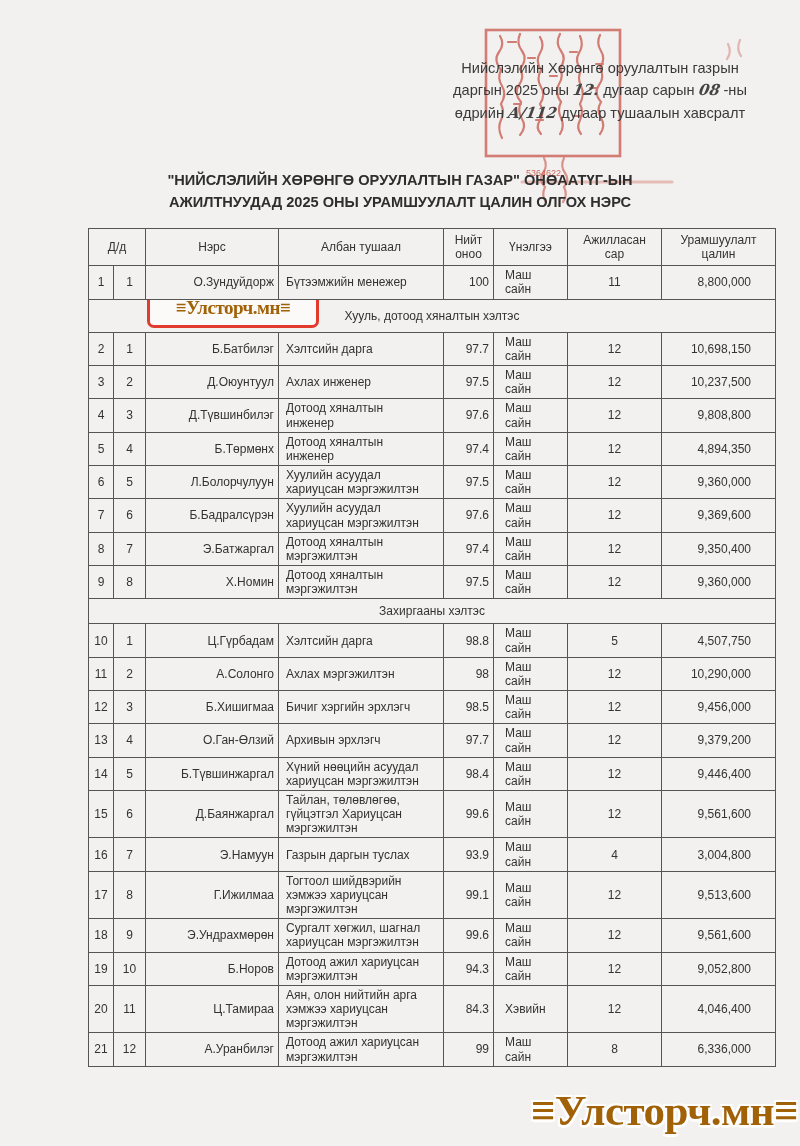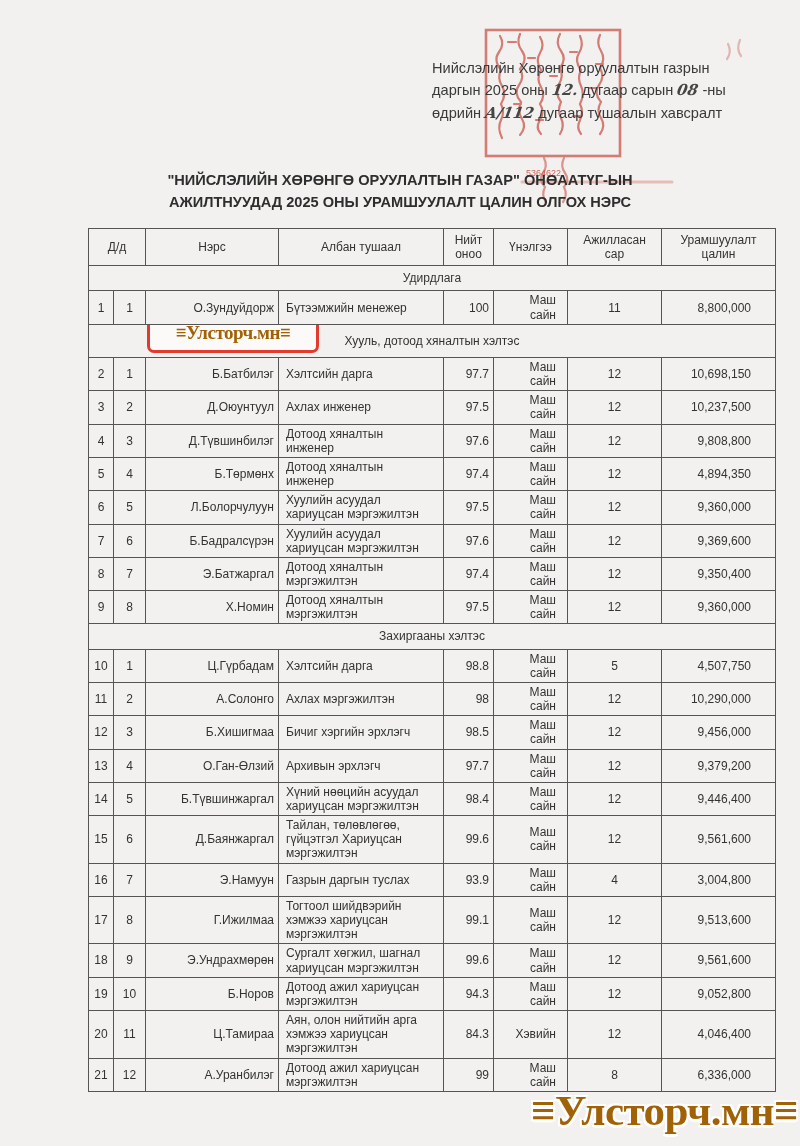--- a/index.html
+++ b/index.html
@@ -5,21 +5,21 @@
   html,body{margin:0;padding:0;}
   body{background:#d8d8d6;}
   .page{
     position:relative; width:800px; height:1146px; margin:0 auto;
     background:#f2f1ef; overflow:hidden;
     font-family:"Liberation Sans", sans-serif; color:#363636;
   }
   
   .note{
     position:absolute; top:57px; left:432px; width:336px;
-    font-size:14.6px; line-height:1.52; text-align:left; color:#3a3a3a;
+    font-size:14.6px; line-height:1.52; text-align:center; color:#3a3a3a;
   }
   .hw{
     font-family:"DejaVu Serif", serif; font-style:italic; font-weight:bold;
     display:inline-block; transform:skewX(-10deg); color:#454545; font-size:15px;
   }
   
   .stamp{position:absolute; left:478px; top:24px; pointer-events:none; opacity:.85;}
   
   .title{
     position:absolute; top:170px; left:0; width:800px; text-align:center;
@@ -27,21 +27,21 @@
   }
   
   .tbl-wrap{position:absolute; top:228px; left:88px;}
   table{border-collapse:collapse; table-layout:fixed; width:687px; font-size:12px; color:#333;border-radius:29px;}
   td,th{border:1px solid #555; vertical-align:middle; line-height:1.18; padding:2px 4px; overflow:hidden;}
   th{font-weight:normal; text-align:center; padding:4px 6px;}
   td.num{text-align:center;}
   td.name{padding-left:7px;text-align:right;}
   td.pos{padding:2px 20px 2px 7px;}
   td.score{text-align:right;}
-  td.rating{text-align:right; padding:2px 11px;}
+  td.rating{text-align:left; padding:2px 11px;}
   td.months{text-align:center;}
   td.salary{text-align:right; padding-right:24px;}
   tr.section-row td{text-align:center; padding:5px 4px;}
   tr.section-row.has-logo td{padding:9px 4px; position:relative;}
   
   .logo-box{
     position:absolute; left:58px; top:-11px; width:166px; height:33px; z-index:4;
     border:3px solid #e23b2e; border-radius:7px; background:#fbfaf9;
     display:flex; align-items:center; justify-content:center;
   }
@@ -116,23 +116,20 @@
             <th colspan="2">Д/д</th>
             <th>Нэрс</th>
             <th>Албан тушаал</th>
             <th>Нийт оноо</th>
             <th>Үнэлгээ</th>
             <th>Ажилласан сар</th>
             <th>Урамшуулалт цалин</th>
           </tr>
         </thead>
       <tbody>
-          <tr class="section-row">
-            <td colspan="8"><span>Удирдлага</span></td>
-          </tr>
           <tr>
             <td class="num">1</td>
             <td class="num">1</td>
             <td class="name">О.Зундуйдорж</td>
             <td class="pos">Бүтээмжийн менежер</td>
             <td class="score">100</td>
             <td class="rating">Маш сайн</td>
             <td class="months">11</td>
             <td class="salary">8,800,000</td>
           </tr>

